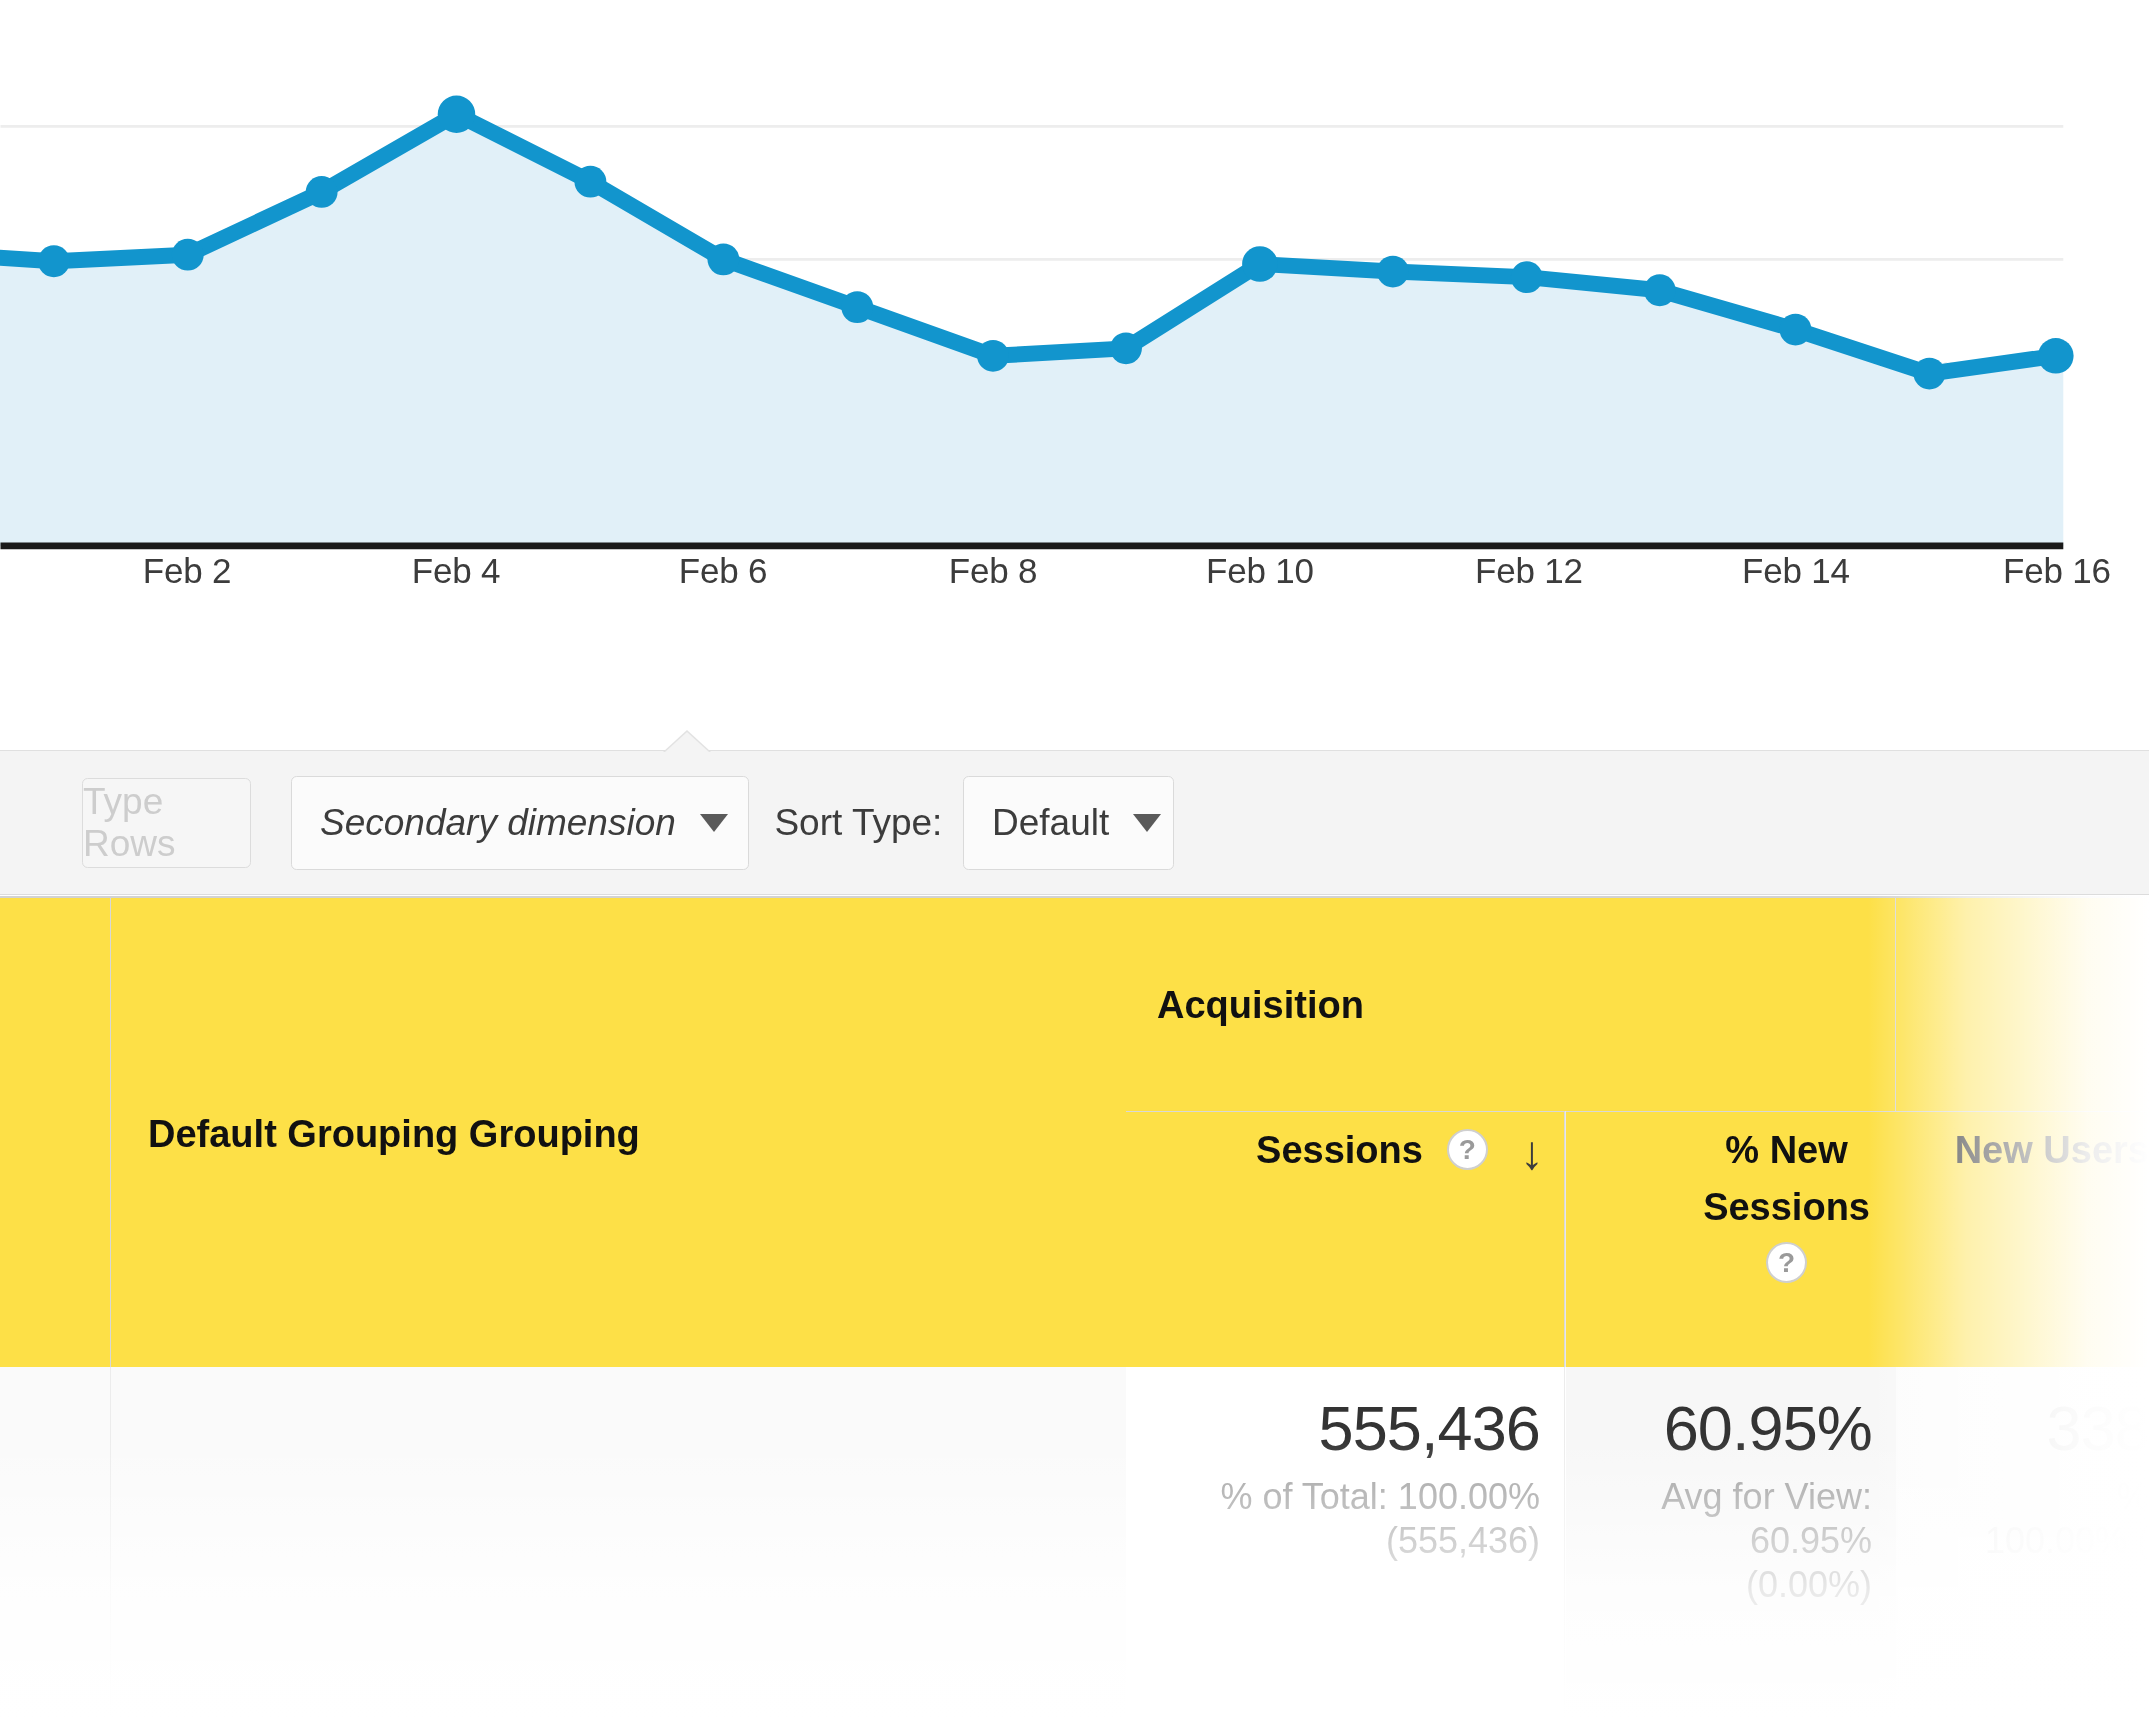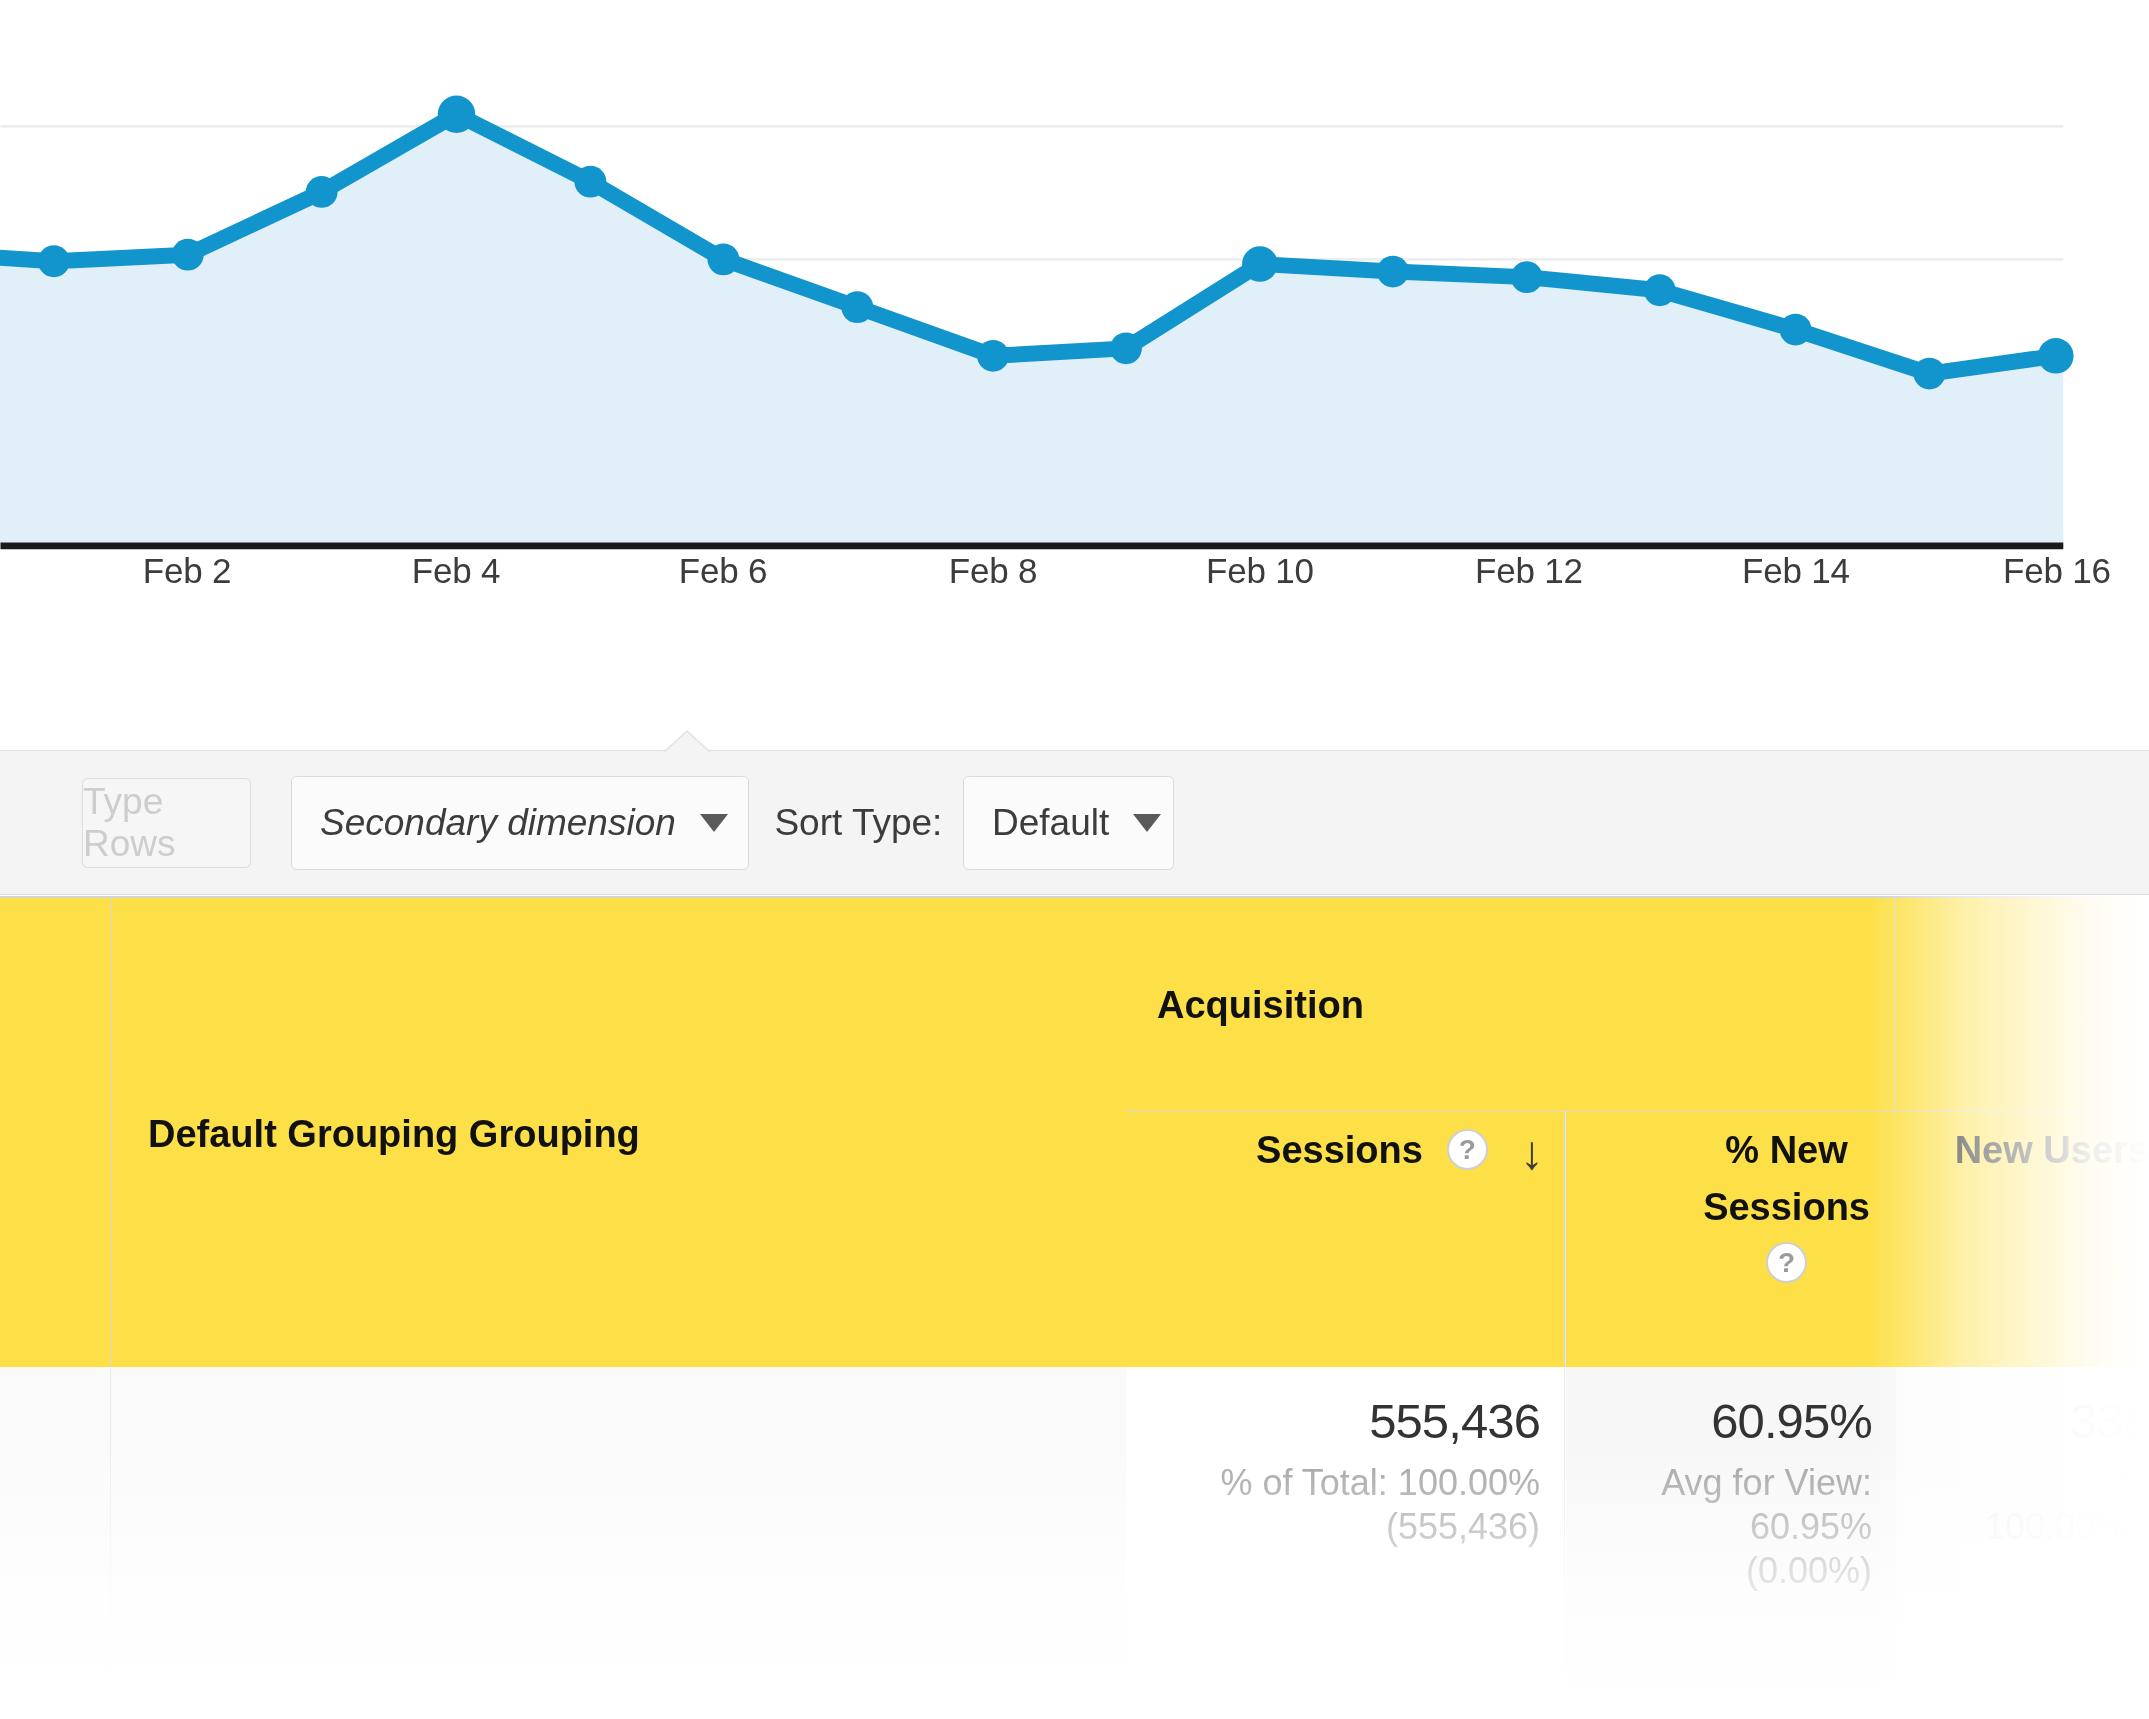--- a/index.html
+++ b/index.html
@@ -241,21 +241,21 @@
 
   .metric-cell {
     display: flex;
     flex-direction: column;
     align-items: flex-end;
     justify-content: flex-start;
     padding: 30px 24px 0 9.4px;
     height: 100%;
   }
   .metric-primary {
-    font-size: 49px;
+    font-size: 63px;
     color: #333333;
     font-weight: normal;
     line-height: 1.0;
     letter-spacing: -0.9px;
   }
   .metric-sub {
     margin-top: 15px;
     font-size: 36px;
     color: #9e9e9e;
     line-height: 1.22;

